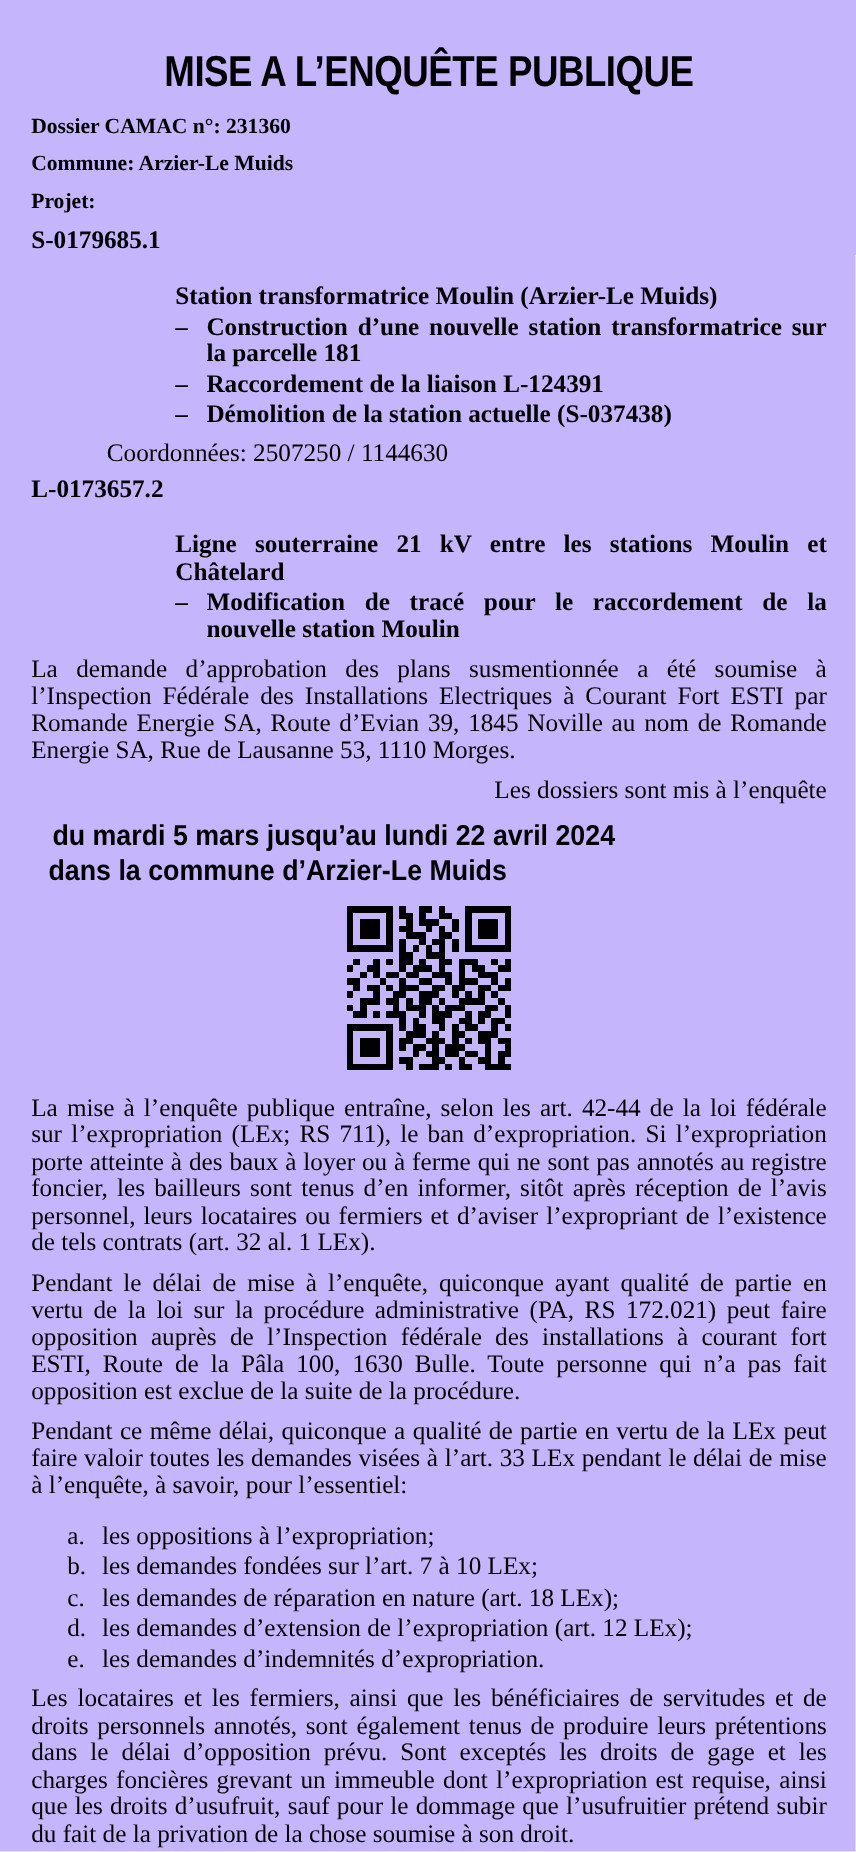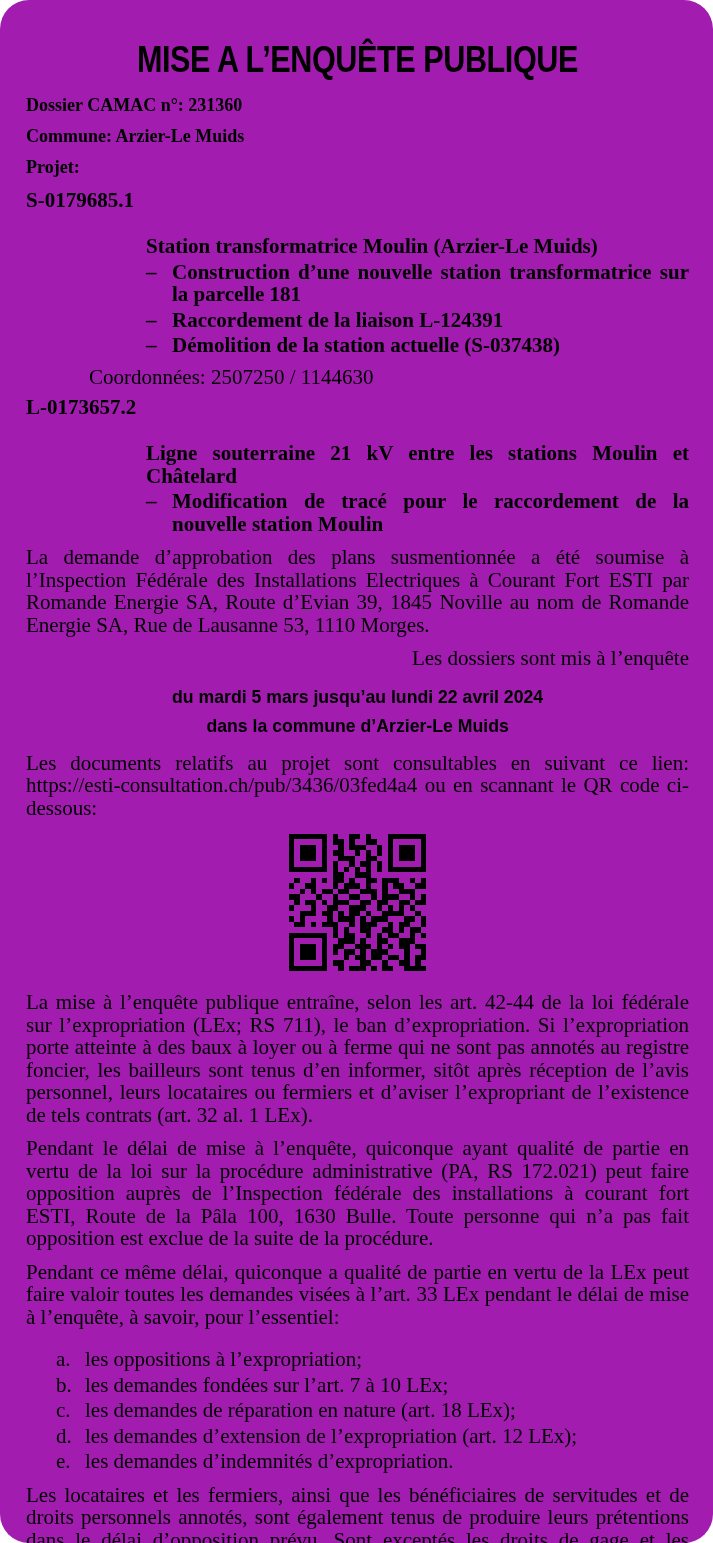--- a/index.html
+++ b/index.html
@@ -2,26 +2,25 @@
 <html lang="fr"><head>
 <meta charset="utf-8">
 <style>
   html, body { margin: 0; padding: 0; background: #ffffff; }
   .page {
     position: relative;
     width: 713px;
     height: 1543px;
     box-sizing: border-box;
     padding: 42px 24px 10px 26px;
-    background: #a21caf;
+    background: #c4b5fd;
     color: #000;
     font-family: "Liberation Serif", serif;
     font-size: 21px;
     overflow: hidden;
-    border-radius: 29px;
   }
   
   .doc-title {
     text-align: center;
     margin: 0 0 12px 0;
     font-family: "Liberation Sans", sans-serif;
     font-weight: bold;
     font-size: 36px;
     line-height: 1;
     white-space: nowrap;
@@ -62,24 +61,24 @@
   }
   
   .para {
     margin: 11px 0;
     line-height: 22.5px;
     text-align: justify;
   }
   .para-left { text-align: right; }
   
   .date-heading {
-    text-align: center;
+    text-align: left;
     font-family: "Liberation Sans", sans-serif;
     font-weight: bold;
-    font-size: 19px;
+    font-size: 24px;
     line-height: 29px;
     margin: 12px 0 12px 0;
   }
   .date-heading .line {
     display: block;
   }
   .date-heading .squeeze {
     display: inline-block;
     transform: scaleX(0.93);
     transform-origin: center;
@@ -154,21 +153,20 @@
 
   <p class="para">La demande d’approbation des plans susmentionnée a été soumise à l’Inspection Fédérale des Installations Electriques à Courant Fort ESTI par Romande Energie SA, Route d’Evian 39, 1845 Noville au nom de Romande Energie SA, Rue de Lausanne 53, 1110 Morges.</p>
 
   <p class="para para-left" style="margin-bottom:4px;">Les dossiers sont mis à l’enquête</p>
 
   <div class="date-heading">
     <span class="line"><span class="squeeze">du mardi 5 mars jusqu’au lundi 22 avril 2024</span></span>
     <span class="line"><span class="squeeze">dans la commune d’Arzier-Le Muids</span></span>
   </div>
 
-  <p class="para"><span>Les documents relatifs au projet sont consultables en suivant ce lien: </span><span>https://esti-consultation.ch/pub/3436/03fed4a4</span><span> ou en scannant le QR code ci-dessous:</span></p>
 
   <div class="qr-wrap">
     <svg width="137" height="137" viewBox="0 0 25 25" shape-rendering="crispEdges" fill="#000000">
         <rect x="0" y="0" width="1" height="1"></rect>
         <rect x="1" y="0" width="1" height="1"></rect>
         <rect x="2" y="0" width="1" height="1"></rect>
         <rect x="3" y="0" width="1" height="1"></rect>
         <rect x="4" y="0" width="1" height="1"></rect>
         <rect x="5" y="0" width="1" height="1"></rect>
         <rect x="6" y="0" width="1" height="1"></rect>

